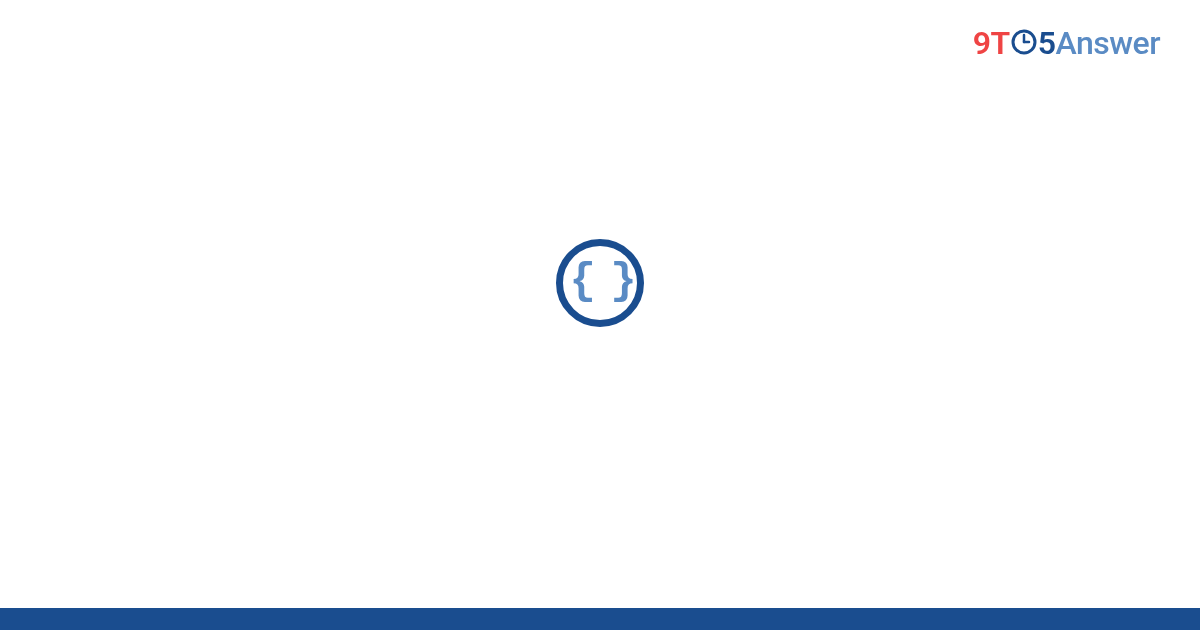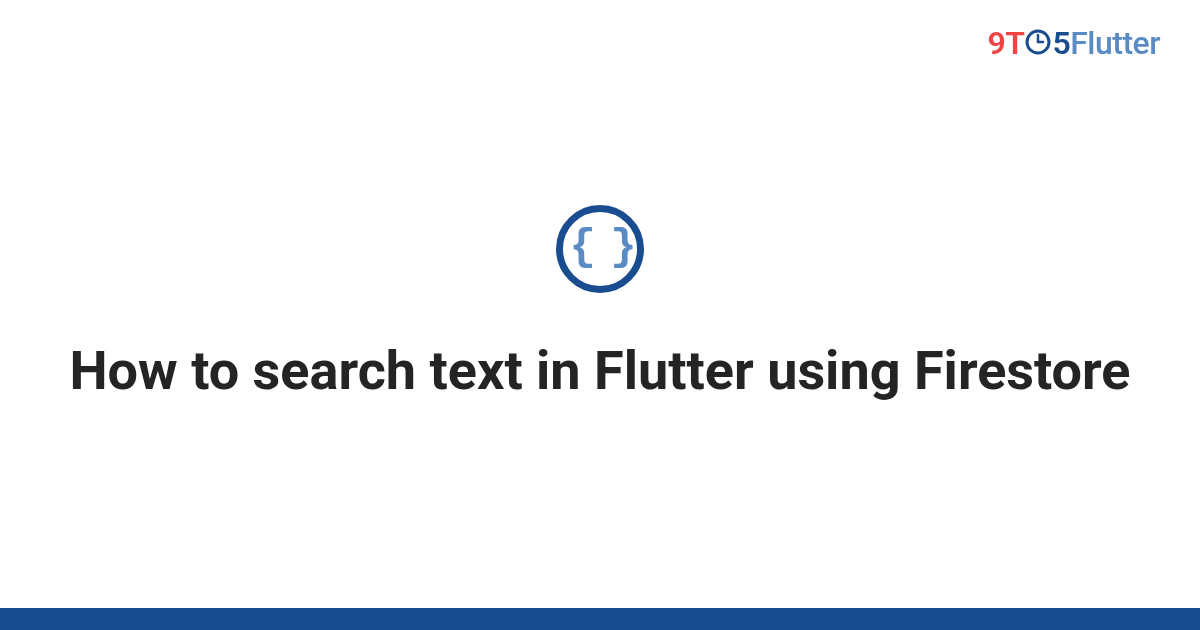--- a/index.html
+++ b/index.html
@@ -90,23 +90,22 @@
 </head>
 <body>
 
 <div class="brand">
   <span class="brand-9t">9T</span><span class="brand-clock">
       <svg width="28" height="28" viewBox="0 0 28 28">
         <circle cx="14" cy="14" r="11" fill="none" stroke="#1a4d8f" stroke-width="3"></circle>
         <line x1="14" y1="14" x2="14" y2="7" stroke="#1a4d8f" stroke-width="2.5" stroke-linecap="round"></line>
         <line x1="14" y1="14" x2="19" y2="14" stroke="#1a4d8f" stroke-width="2.5" stroke-linecap="round"></line>
       </svg>
-    </span><span class="brand-5">5</span><span class="brand-answer">Flutter</span>
+    </span><span class="brand-5">5</span><span class="brand-answer">Answer</span>
 </div>
 
 <div class="center-wrap">
   <div class="code-icon">
     <span class="code-icon-inner">{ }</span>
   </div>
-  <h1 class="title">How to search text in Flutter using Firestore</h1>
 </div>
 
 <div class="footer-bar"></div>
 
 </body></html>

